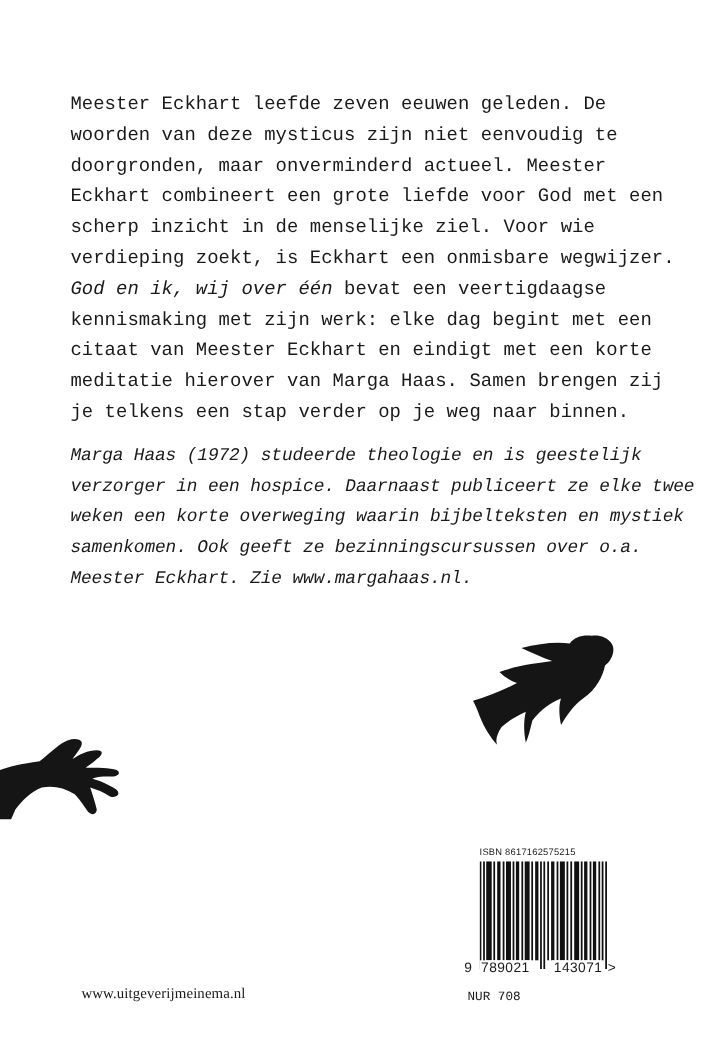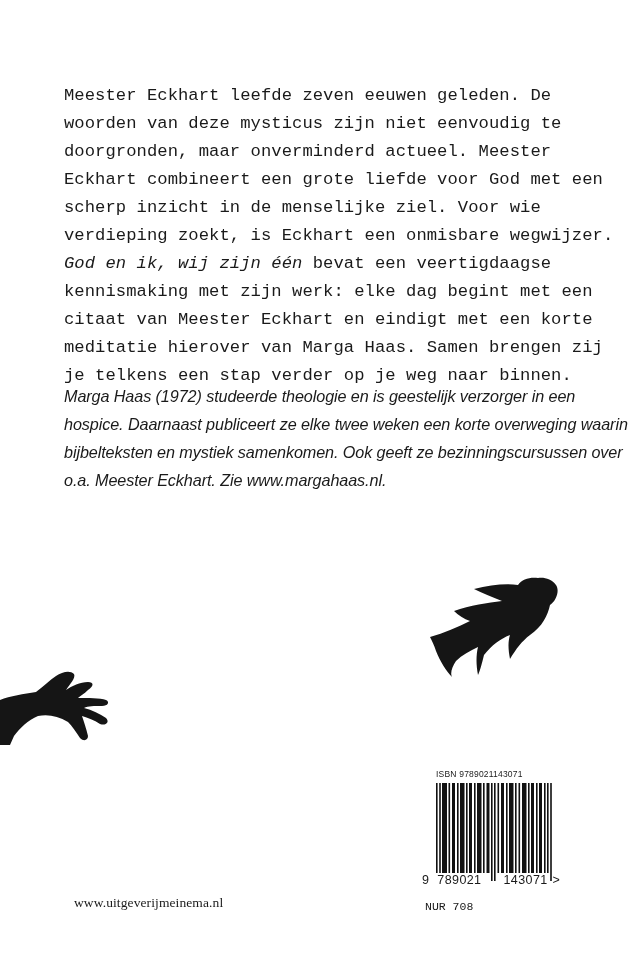--- a/index.html
+++ b/index.html
@@ -8,22 +8,22 @@
     font-family: "DejaVu Serif", "Liberation Serif", serif; color: #1a1a1a;
   }
   .blurb {
     position: absolute; left: 64px; top: 82px; width: 556px;
     font-family: Liberation Mono, monospace;
     font-size: 17.2px; line-height: 28px; letter-spacing: 0.05px;
   }
   .blurb p { margin: 0; }
   .blurb em { font-style: italic; }
   .bio {
-    position: absolute; left: 64px; top: 382px; width: 570px;
-    font-family: Liberation Sans, sans-serif;
+    position: absolute; left: 64px; top: 400px; width: 570px;
+    font-family: Liberation Mono, monospace;
     font-style: italic; font-size: 16.2px; line-height: 28px; letter-spacing: -0.1px;
   }
   .bio p { margin: 0; }
   .fig { position: absolute; }
   .barcode-wrap { position: absolute; left: 420px; top: 765px; width: 150px; height: 128px; }
   .isbn-label {
     position: absolute; left: 16px; top: 4px;
     font-family: "Liberation Sans", "DejaVu Sans", sans-serif; font-size: 8.5px; letter-spacing: 0.2px;
   }
   .bars { position: absolute; left: 16px; top: 18px; width: 116px; height: 98px; }
@@ -43,37 +43,37 @@
   .website {
     position: absolute; left: 74px; top: 895px;
     font-family: "Liberation Serif", "DejaVu Serif", serif; font-size: 13.5px; letter-spacing: 0.1px; text-align: right;
   }
 </style>
 </head>
 <body>
 
 <div class="blurb">
   <p>Meester Eckhart leefde zeven eeuwen geleden. De woorden van deze mysticus zijn niet eenvoudig te doorgronden, maar onverminderd actueel. Meester Eckhart combineert een grote liefde voor God met een scherp inzicht in de menselijke ziel. Voor wie verdieping zoekt, is Eckhart een onmisbare wegwijzer.</p>
-  <p><em>God en ik, wij zijn één</em><span> bevat een veertigdaagse kennismaking met zijn werk: elke dag begint met een citaat van Meester Eckhart en eindigt met een korte meditatie hierover van Marga Haas. Samen brengen zij je telkens een stap verder op je weg naar binnen.</span></p>
+  <p><em>God en ik, wij over één</em><span> bevat een veertigdaagse kennismaking met zijn werk: elke dag begint met een citaat van Meester Eckhart en eindigt met een korte meditatie hierover van Marga Haas. Samen brengen zij je telkens een stap verder op je weg naar binnen.</span></p>
 </div>
 
 <div class="bio">
   <p>Marga Haas (1972) studeerde theologie en is geestelijk verzorger in een hospice. Daarnaast publiceert ze elke twee weken een korte overweging waarin bijbelteksten en mystiek samenkomen. Ook geeft ze bezinningscursussen over o.a. Meester Eckhart. Zie www.margahaas.nl.</p>
 </div>
 
 <svg class="fig" style="left:430px; top:575px;" width="140" height="110" viewBox="0 0 140 110">
   <path d="M0,62 C14,58 28,52 40,46 C34,44 28,40 24,36 C40,30 58,28 72,26 C62,22 52,18 44,14 C60,10 76,8 88,10 C92,4 100,2 108,3 C114,2 122,4 126,10 C130,16 126,26 120,30 C118,40 112,52 100,60 C92,66 86,74 80,84 C78,74 78,66 80,60 C70,64 62,70 54,80 C52,88 50,96 48,100 C46,90 46,80 48,72 C40,76 32,80 26,86 C22,92 20,98 22,102 C16,96 10,86 6,76 C4,70 2,66 0,62 Z" fill="#151515"></path>
 </svg>
 
 <svg class="fig" style="left:0px; top:670px;" width="120" height="75" viewBox="0 0 120 75">
   <path d="M0,30 C10,26 24,24 36,22 C44,16 50,10 56,6 C62,2 70,0 74,4 C76,8 70,14 66,20 C72,16 80,12 88,12 C94,12 94,16 88,20 C84,24 80,26 78,28 C88,28 100,28 106,30 C110,32 108,36 102,36 C94,36 88,36 84,38 C92,40 100,44 106,48 C110,52 106,56 100,54 C94,50 88,48 82,46 C84,52 86,58 88,66 C88,70 84,72 80,68 C76,62 72,56 68,52 C58,46 48,44 38,46 C28,50 20,58 14,66 L10,75 L0,75 Z" fill="#151515"></path>
 </svg>
 
 <div class="barcode-wrap">
-  <div class="isbn-label">ISBN 9789021143071</div>
+  <div class="isbn-label">ISBN 8617162575215</div>
   <svg class="bars" viewBox="0 0 116 98" preserveAspectRatio="none">
     <g fill="#111">
       <rect x="0" y="0" width="1.6" height="98"></rect>
       <rect x="3.2" y="0" width="1.6" height="98"></rect>
       <rect x="6" y="0" width="5" height="90"></rect>
       <rect x="12.5" y="0" width="1.6" height="90"></rect>
       <rect x="16" y="0" width="3" height="90"></rect>
       <rect x="21" y="0" width="1.6" height="90"></rect>
       <rect x="24" y="0" width="4.5" height="90"></rect>
       <rect x="30" y="0" width="1.6" height="90"></rect>

